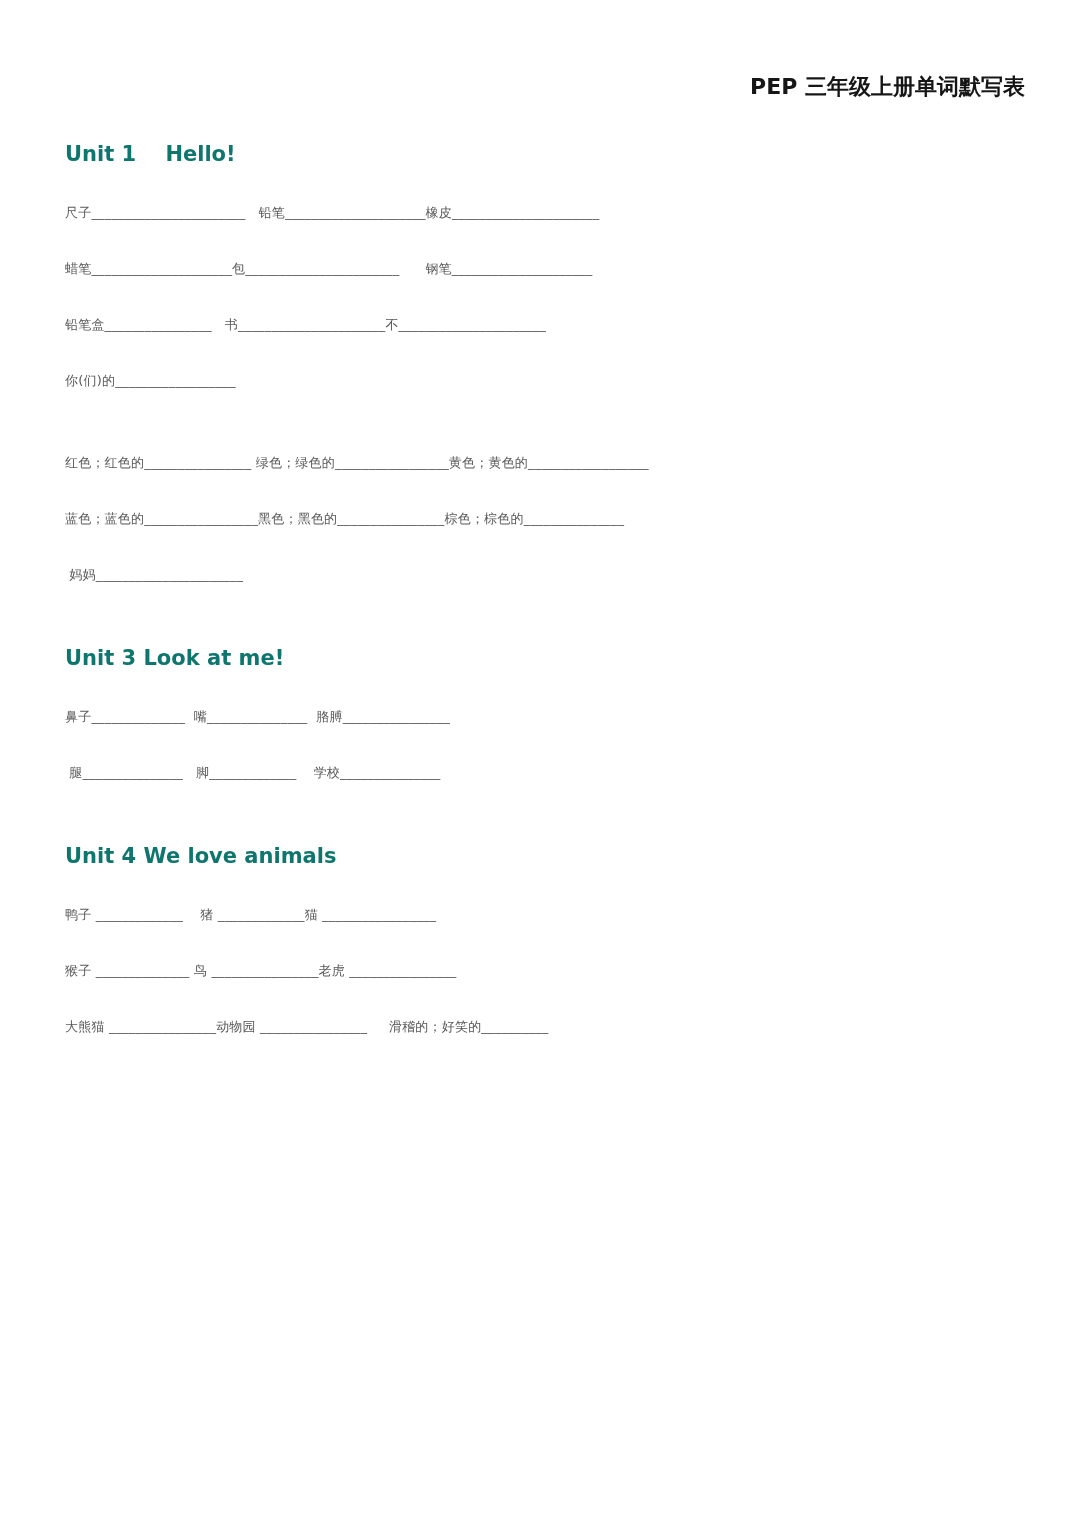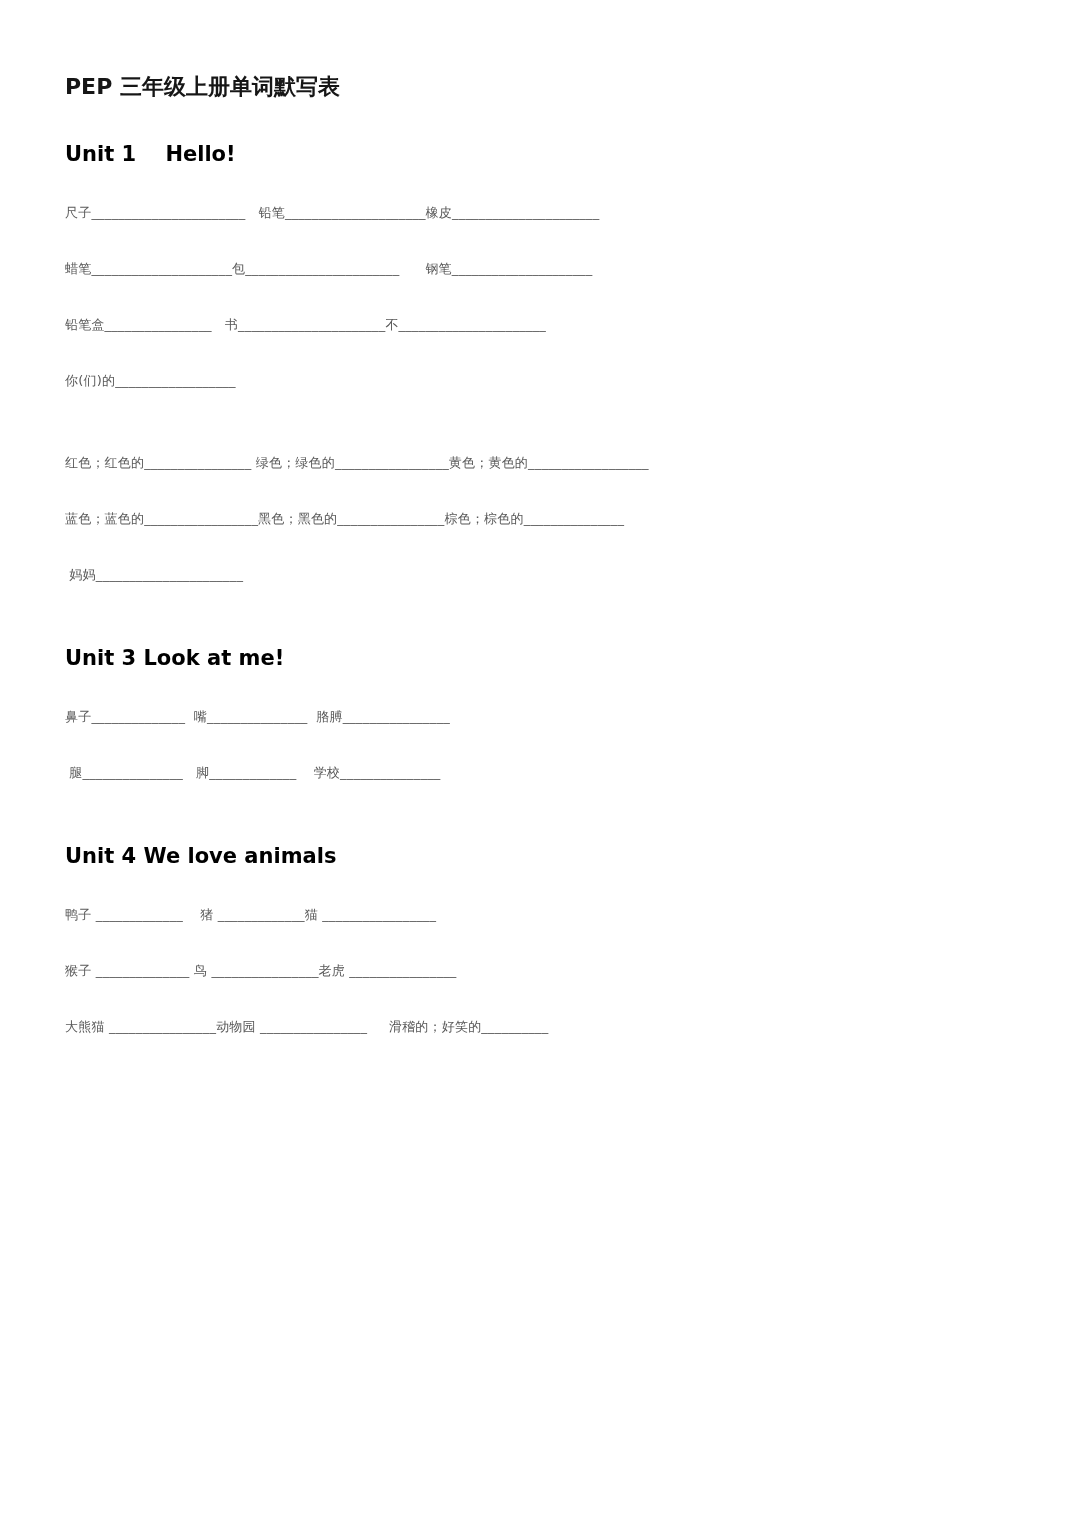--- a/index.html
+++ b/index.html
@@ -12,36 +12,36 @@
     width: 1080px;
     height: 1528px;
     background: #ffffff;
     box-sizing: border-box;
     padding: 72px 55px 0 65px;
     overflow: hidden;
     font-family: "DejaVu Sans", "Liberation Sans", sans-serif;
   }
   .title {
     margin: 0 0 38px 0;
-    text-align: left;
+    text-align: right;
     font-size: 22px;
     line-height: 30px;
     font-weight: bold;
     color: #161616;
     white-space: pre;
   }
   .unit {
     margin: 0 0 56px 0;
   }
   .unit-heading {
     margin: 0 0 32px 0;
     font-size: 21px;
     line-height: 28px;
     font-weight: bold;
-    color: #000000;
+    color: #0f766e;
     white-space: pre;
   }
   .word-row {
     margin: 0 0 30px 0;
     font-size: 13px;
     line-height: 26px;
     color: #595959;
     white-space: pre;
     letter-spacing: 0.2px;
   }

